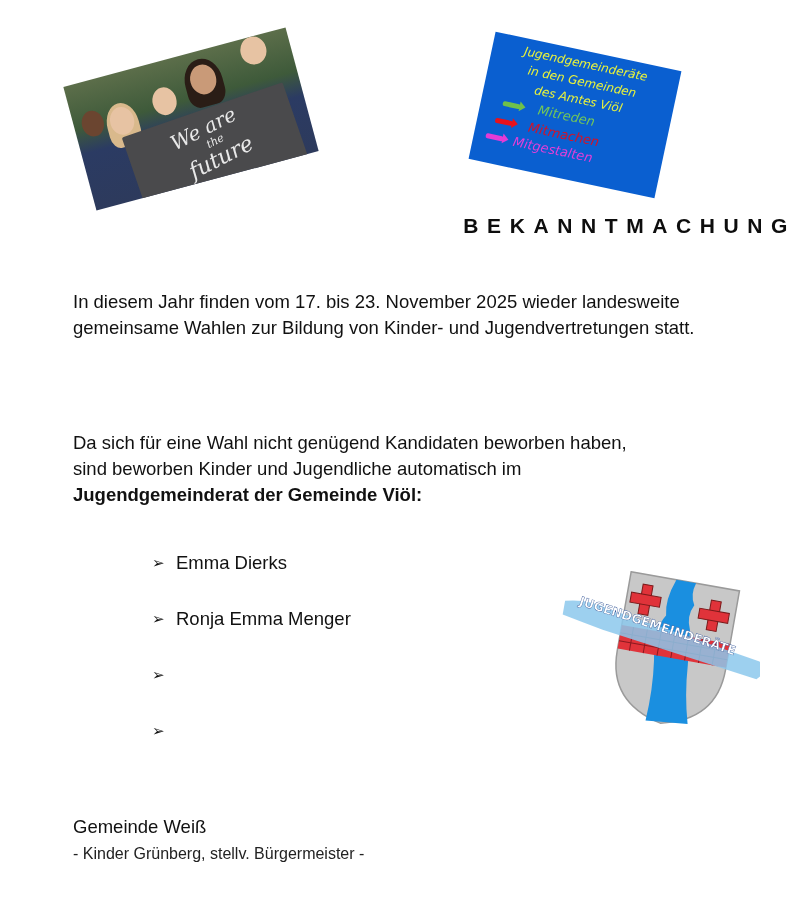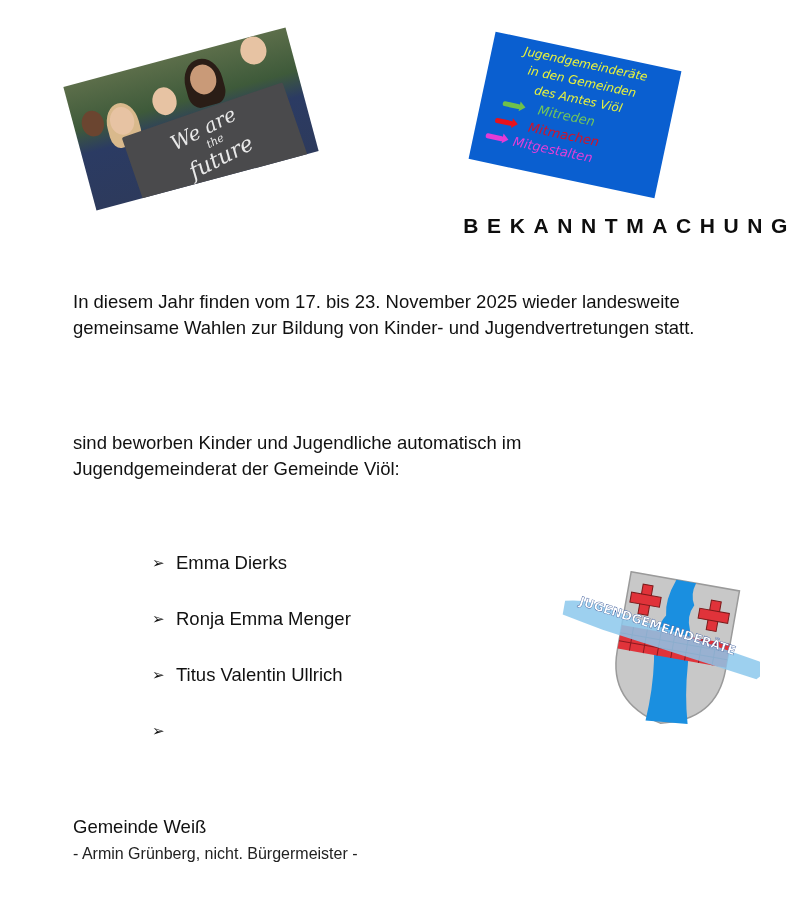--- a/index.html
+++ b/index.html
@@ -61,21 +61,21 @@
 
   
   .heading {
     position: absolute; left: 0; top: 214px; width: 796px; text-align: right;
     font-weight: bold; font-size: 21px; letter-spacing: 8.6px; color: #0d0d0d;
   }
 
   .para { position: absolute; left: 73px; font-size: 18.5px; line-height: 26px; color: #111; margin: 0; }
   .p1 { top: 289px; width: 640px; }
   .p2 { top: 430px; width: 660px; }
-  .p2 .bold { font-weight: normal; }
+  .p2 .bold { font-weight: bold; }
 
   .list { position: absolute; left: 152px; top: 548px; margin: 0; padding: 0; list-style: none; }
   .list li { height: 56px; display: flex; align-items: flex-start; font-size: 18.5px; line-height: 30px; }
   .list .bullet { width: 24px; display: inline-block; font-size: 15px; color: #111; }
 
   
   .crest { position: absolute; left: 560px; top: 570px; width: 200px; height: 160px; }
 
   .signature { position: absolute; left: 73px; top: 816px; font-size: 18.5px; color: #111; }
   .signer { position: absolute; left: 73px; top: 845px; font-size: 16px; color: #222; }
@@ -109,36 +109,36 @@
   <div class="m m1">Mitreden</div>
   <div class="m m2">Mitmachen</div>
   <div class="m m3">Mitgestalten</div>
 </div>
 
 <div class="heading">BEKANNTMACHUNG</div>
 
 <p class="para p1">In diesem Jahr finden vom 17. bis 23. November 2025 wieder landesweite gemeinsame Wahlen zur Bildung von Kinder- und Jugendvertretungen statt.</p>
 
 <div class="para p2">
+  <div>Da sich für eine Wahl nicht genügend Kandidaten beworben haben,</div>
   <div>sind beworben Kinder und Jugendliche automatisch im</div>
   <div class="bold">Jugendgemeinderat der Gemeinde Viöl:</div>
 </div>
 
 <ul class="list">
   <li>
     <span class="bullet">➢</span>
     <span>Emma Dierks</span>
   </li>
   <li>
     <span class="bullet">➢</span>
     <span>Ronja Emma Menger</span>
   </li>
   <li>
     <span class="bullet">➢</span>
-    <span>Titus Valentin Ullrich</span>
   </li>
   <li>
     <span class="bullet">➢</span>
   </li>
 </ul>
 
 <svg class="crest" viewBox="0 0 200 160">
   <g transform="rotate(10 100 80)">
     <path d="M58 8 L168 8 L168 88 Q168 140 113 152 Q58 140 58 88 Z" fill="#c8c8c8" stroke="#9a9a9a" stroke-width="1.5"></path>
     <path d="M104 8 L124 8 Q120 20 126 30 Q120 42 126 55 L130 90 Q132 120 140 148 L98 152 Q100 120 96 92 Q90 60 100 45 Q96 30 104 8 Z" fill="#1a8fe0"></path>
@@ -163,13 +163,13 @@
       <line x1="154" y1="62" x2="154" y2="86"></line>
     </g>
   </g>
   <g transform="rotate(10 100 80)">
     <path d="M-2 48 Q20 42 40 48 L200 74 Q210 84 200 92 L40 70 Q18 66 -2 62 Z" fill="#8cc8ec" opacity="0.85"></path>
     <text x="10" y="62" font-family="DejaVu Sans, sans-serif" font-weight="bold" font-size="12.5" fill="#ffffff" stroke="#3b5b9a" stroke-width="0.4" transform="rotate(8 100 70)">JUGENDGEMEINDERÄTE</text>
   </g>
 </svg>
 
 <div class="signature">Gemeinde Weiß</div>
-<div class="signer">- Armin Grünberg, nicht. Bürgermeister -</div>
+<div class="signer">- Kinder Grünberg, stellv. Bürgermeister -</div>
 
 </body></html>

